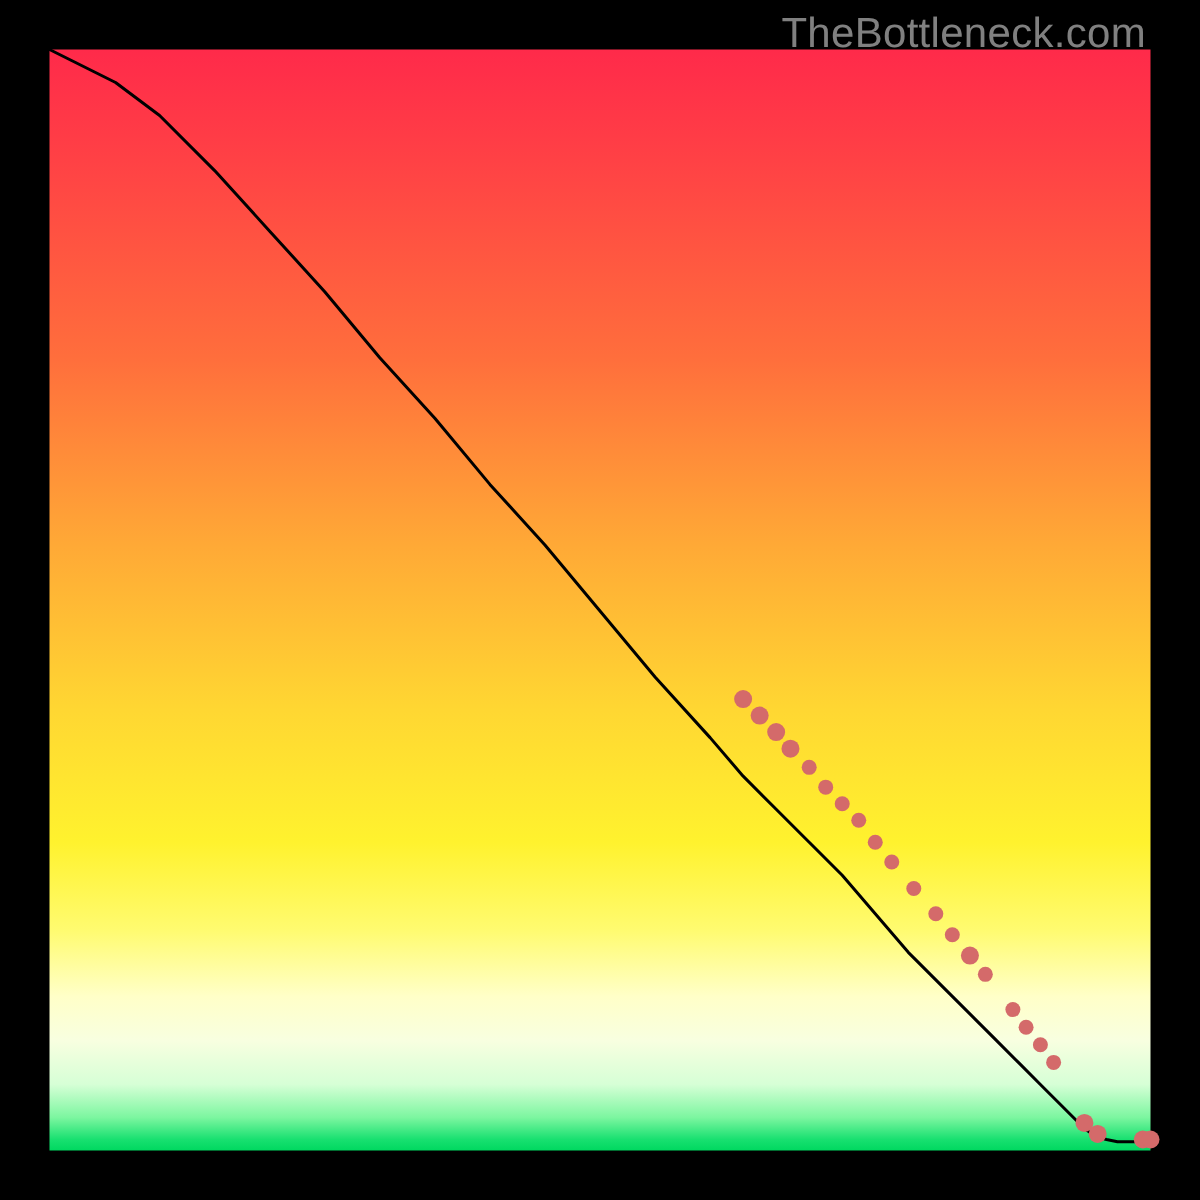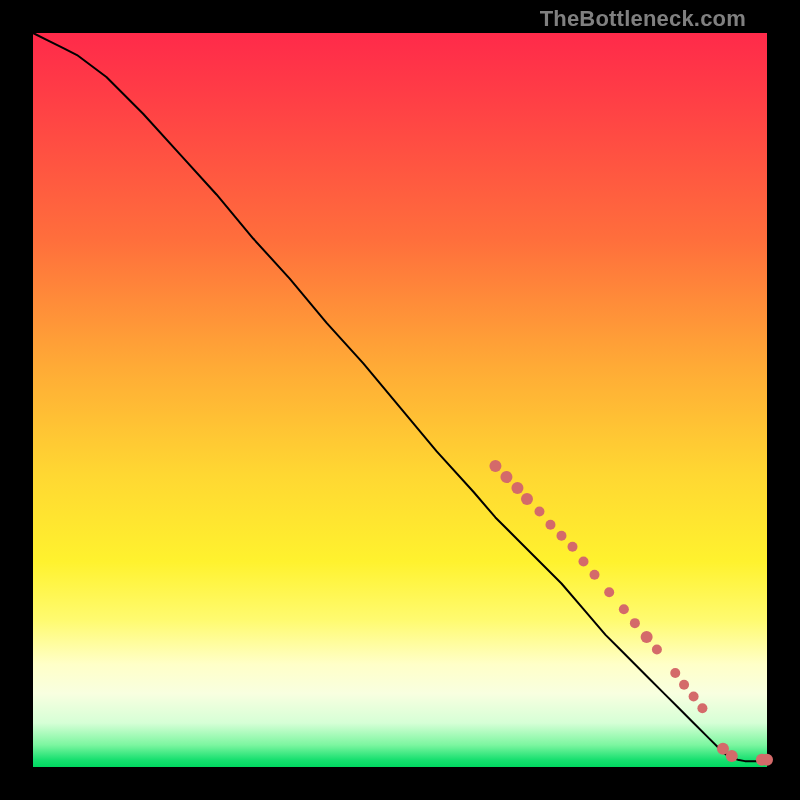--- a/index.html
+++ b/index.html
@@ -37,24 +37,24 @@
       #f8ffe0 90%,
       #d6ffd6 94%,
       #7cf6a0 97%,
       #18e070 99%,
       #00d860 100%
     );
   }
   .watermark {
     position: absolute;
     top: 6px;
-    right: 54px;
+    right: 36px;
     color: #808080;
-    font-size: 22px;
-    font-weight: 700;
+    font-size: 28px;
+    font-weight: 400;
     letter-spacing: 0.2px;
     pointer-events: none;
   }
   svg.curve {
     position: absolute;
     left: 0;
     top: 0;
     width: 734px;
     height: 734px;
     overflow: visible;

